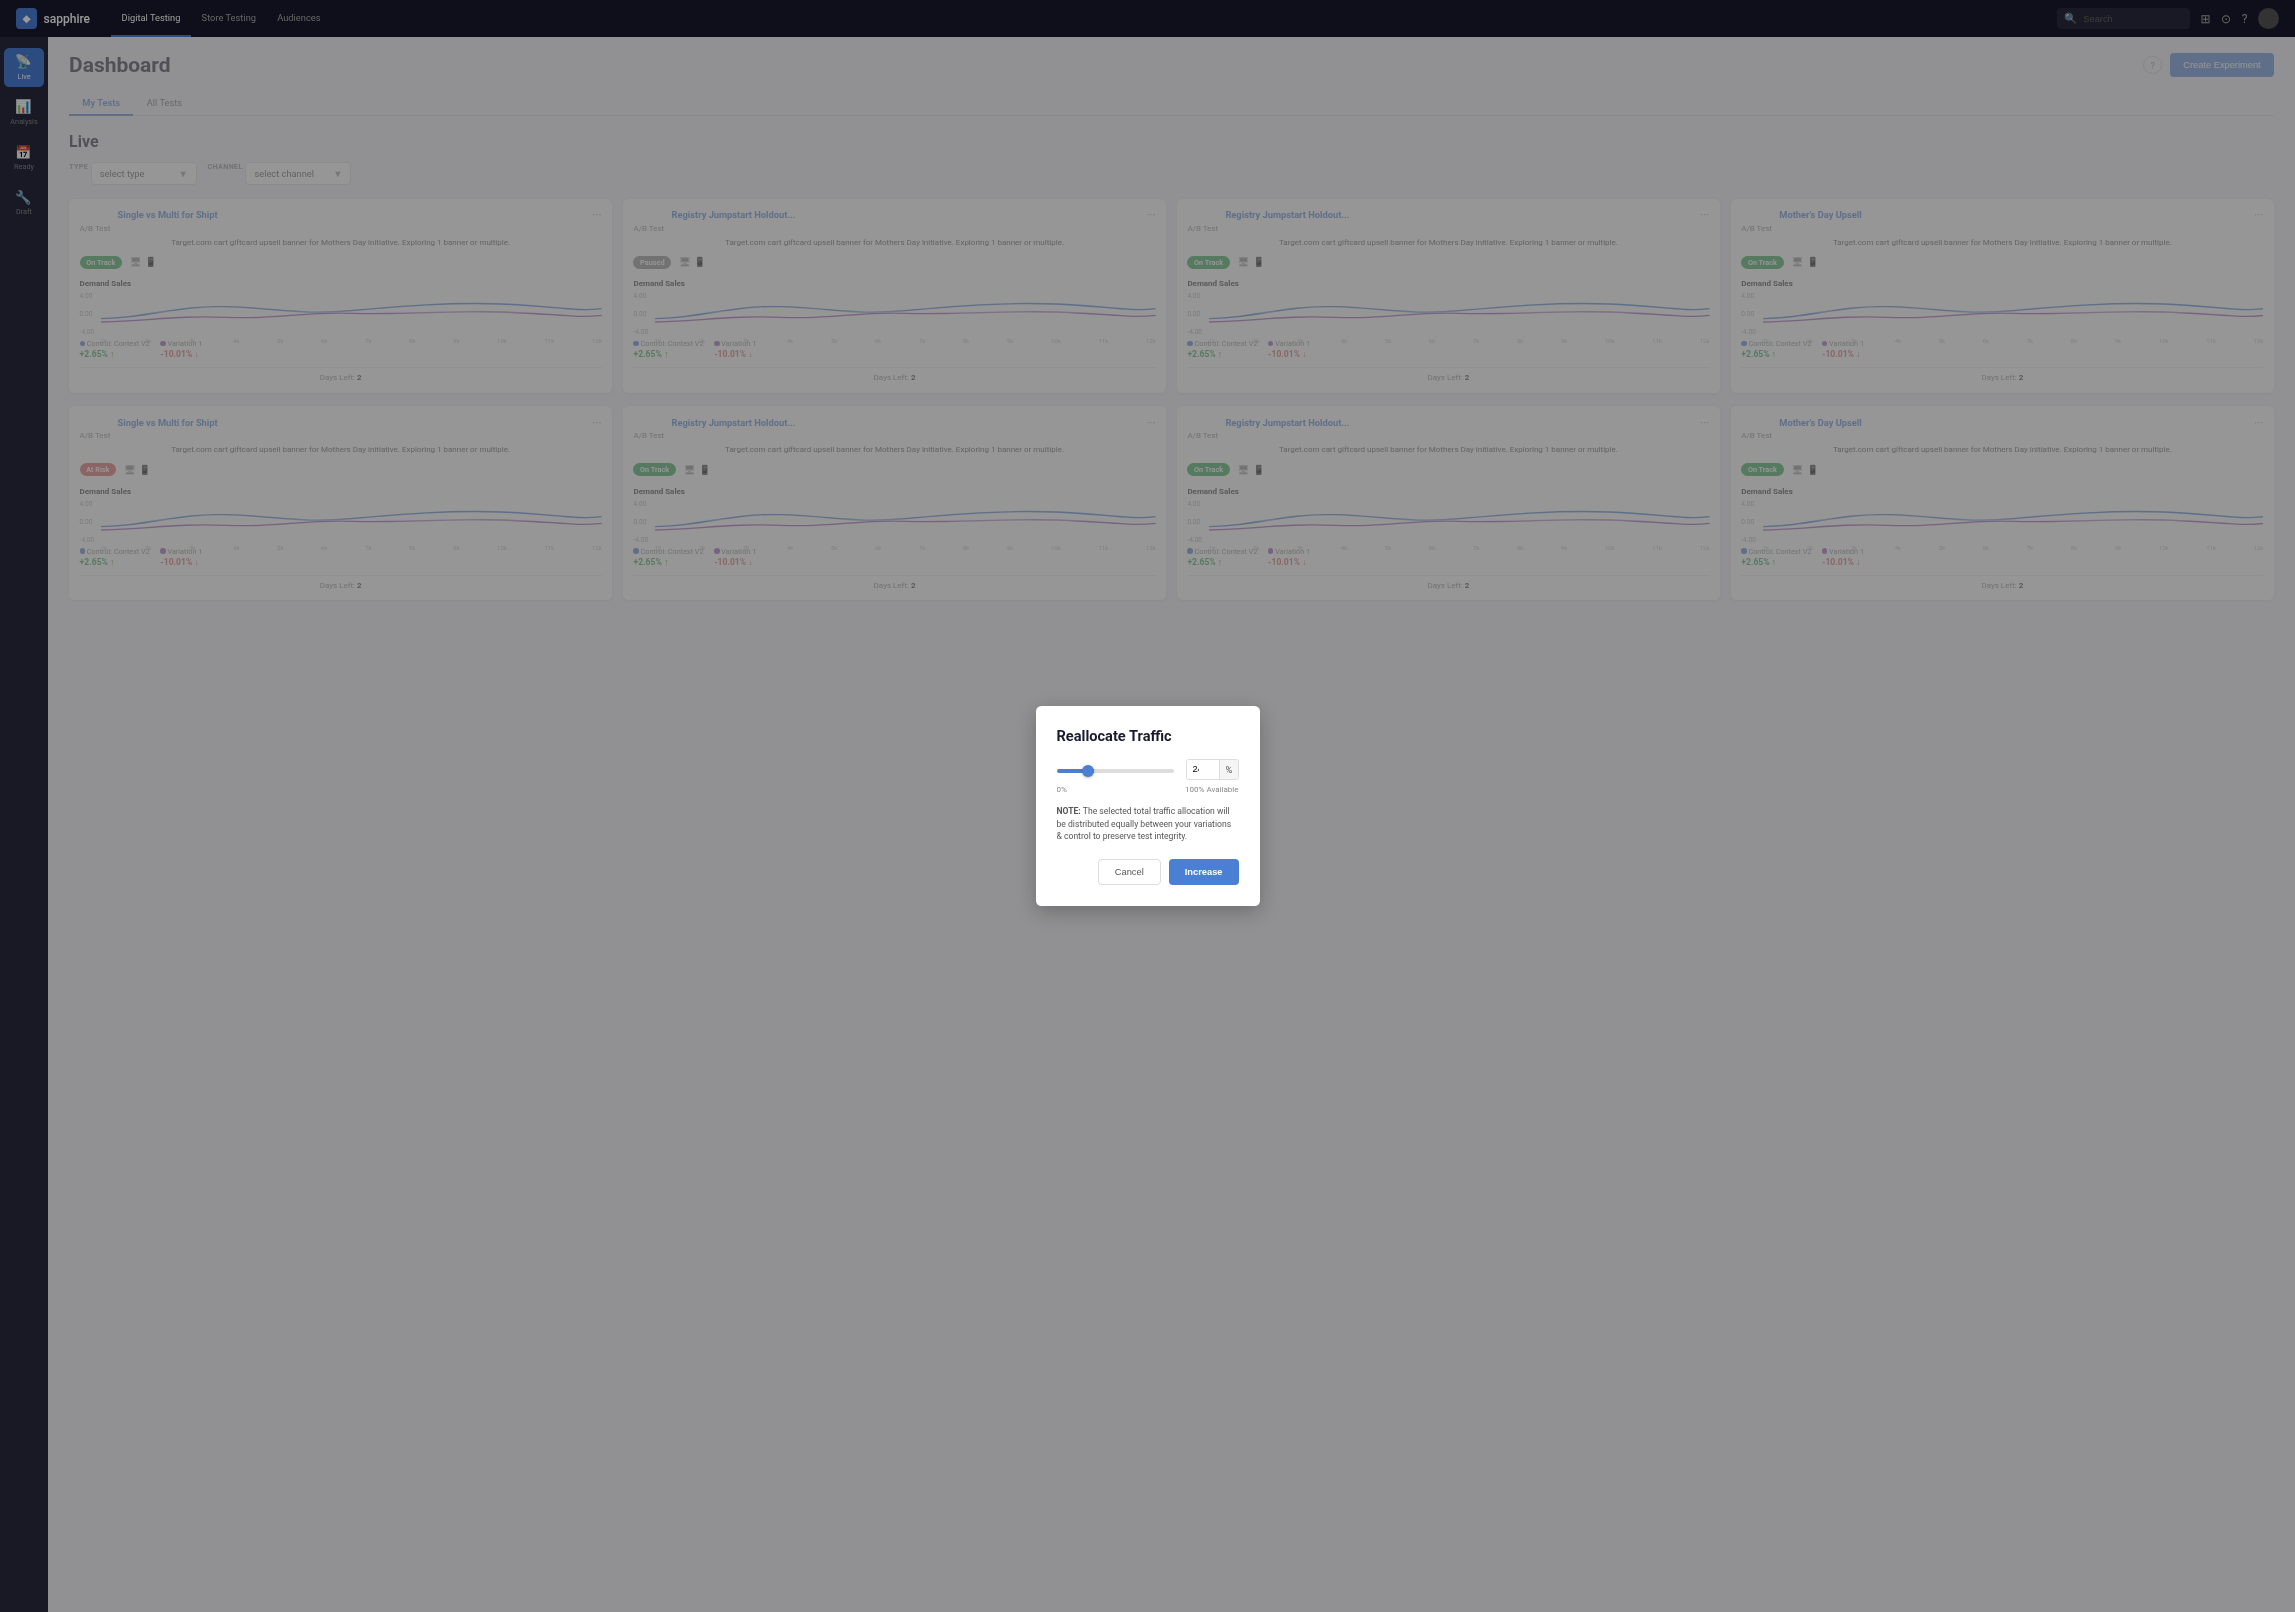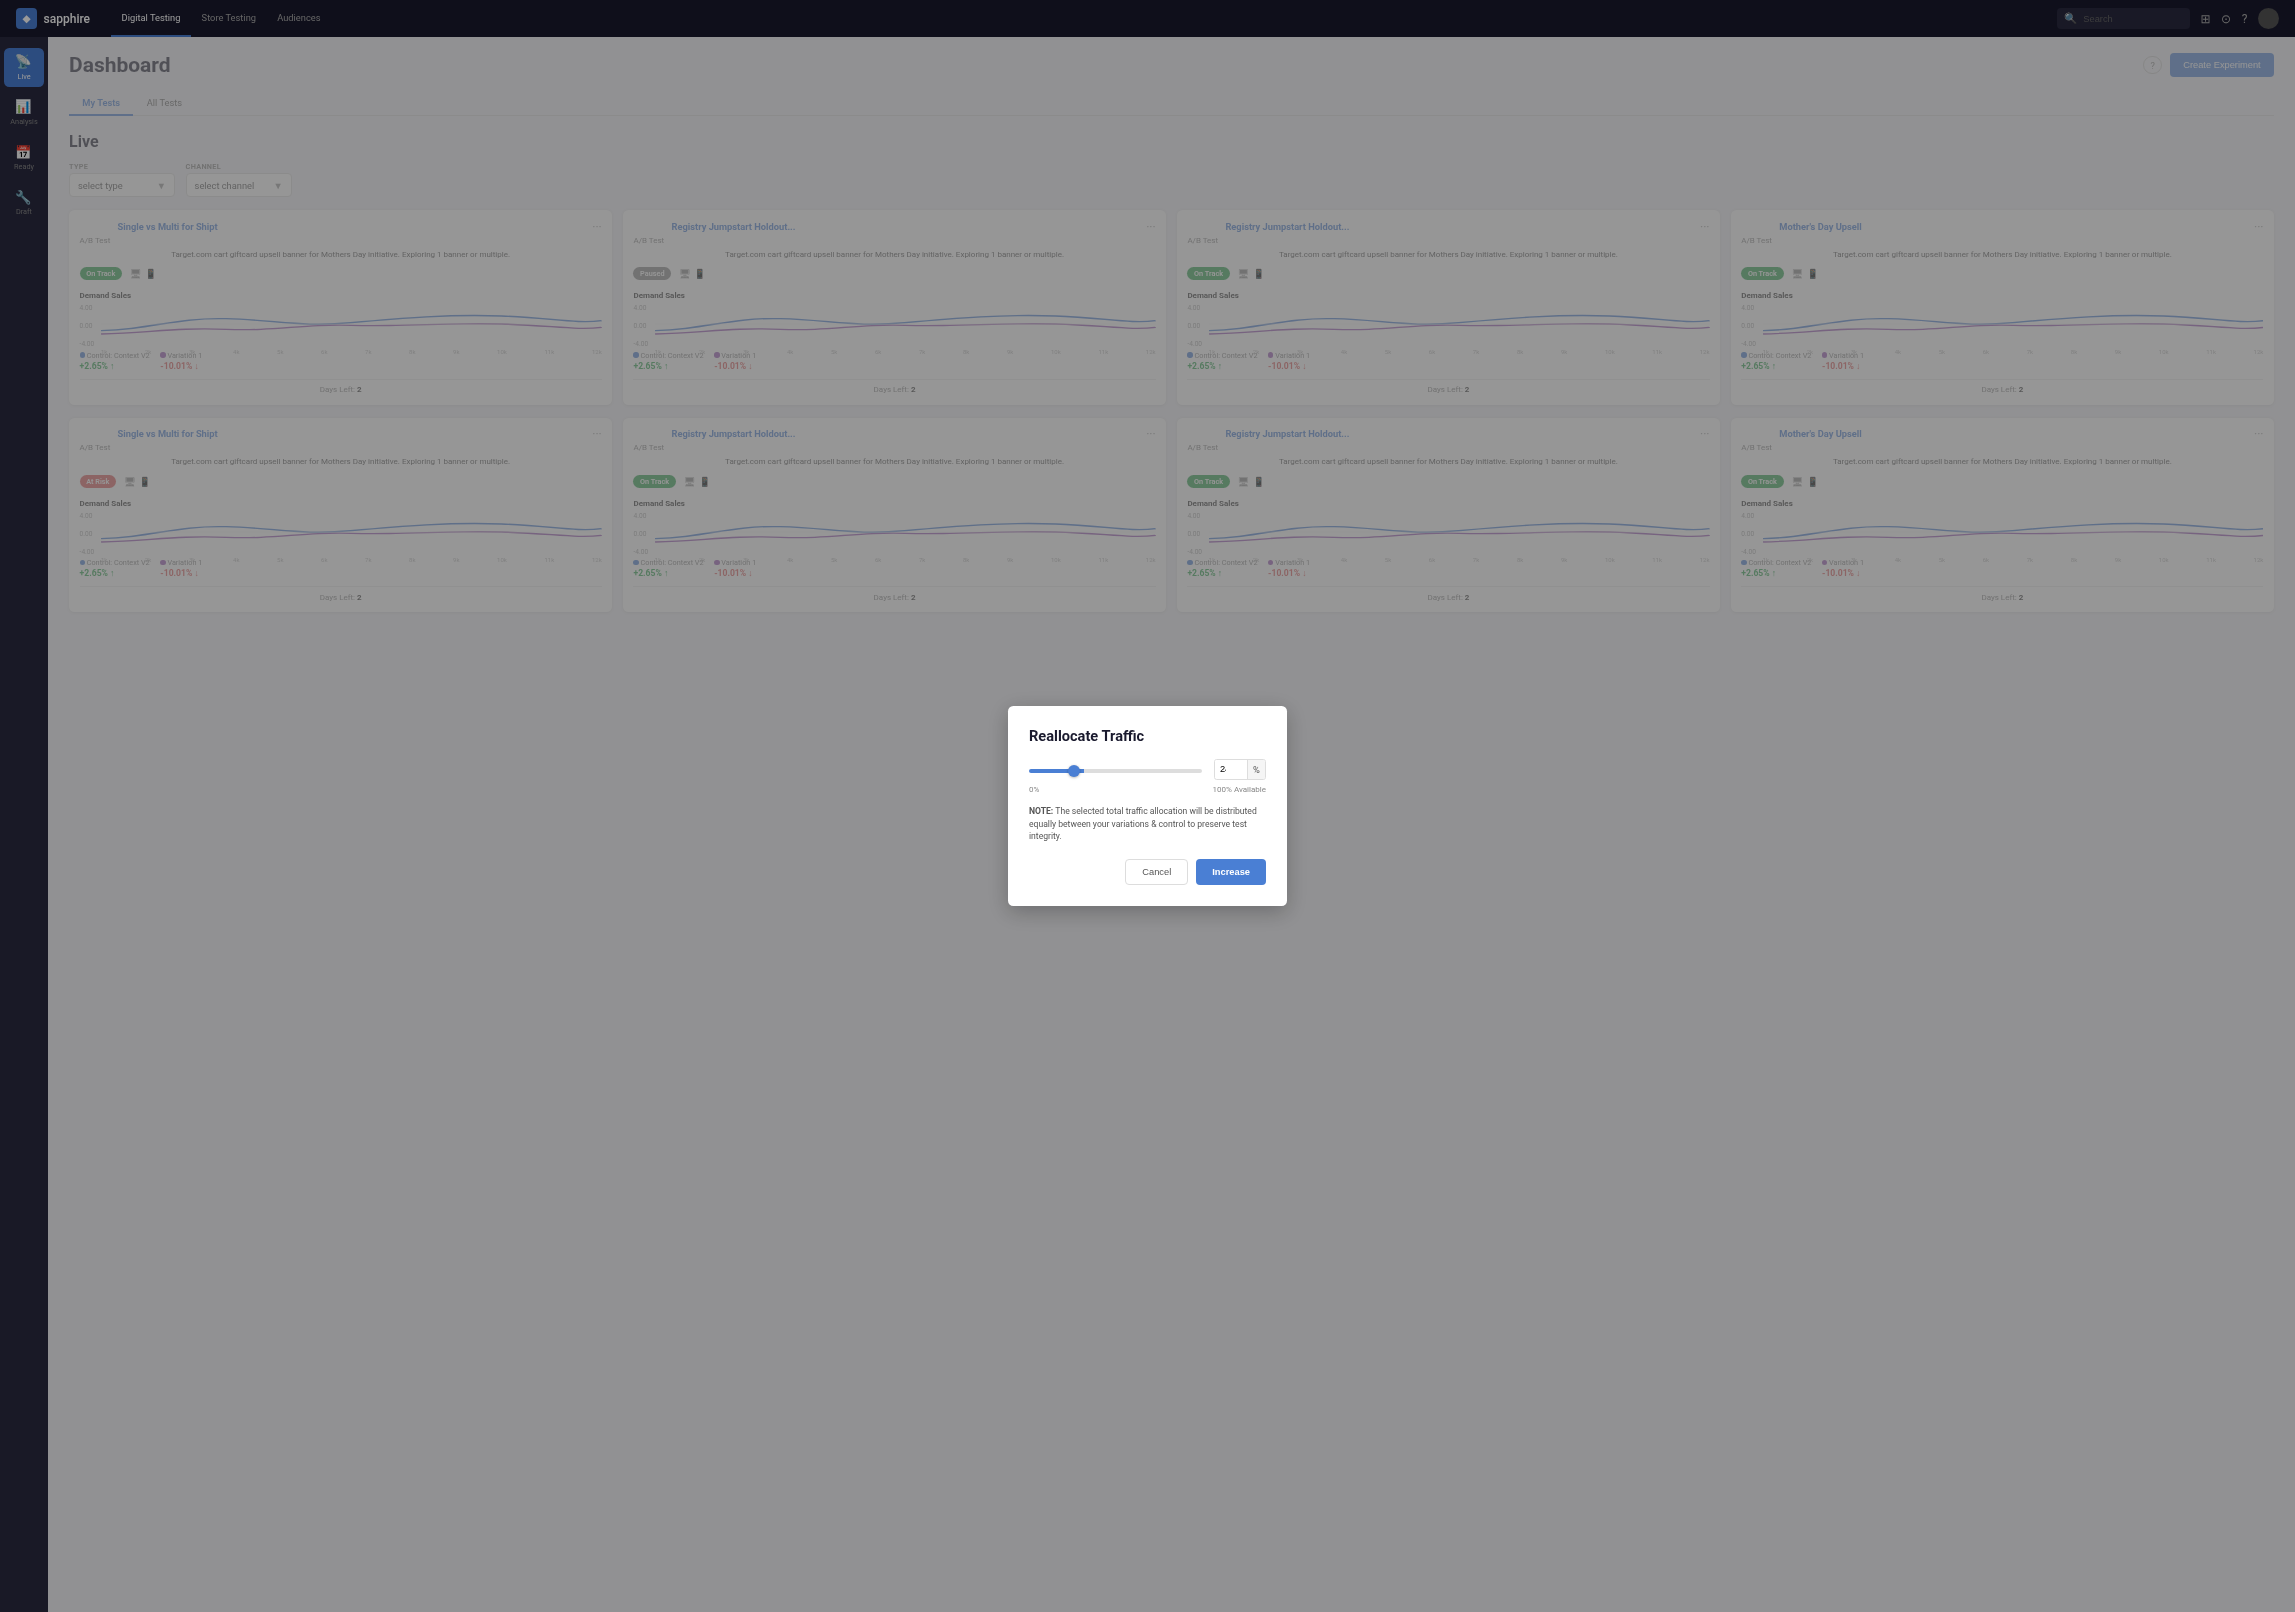--- a/index.html
+++ b/index.html
@@ -158,21 +158,21 @@
       font-size: 9.3px;
       color: #666;
       border-bottom: 2px solid transparent;
       margin-bottom: -1.3px;
     }
     .tab.active { color: #4a7fd4; border-bottom: 2px solid #4a7fd4; font-weight: 600; }
 
     
     .section-title { font-size: 16px; font-weight: 700; margin-bottom: 10.6px; color: #1a1a2e; }
     .filters { display: flex; gap: 10.6px; margin-bottom: 13.3px; }
-    .filter-group { display: flex; flex-direction: column; gap: 2.7px; }
+    .filter-group { display: flex; gap: 2.7px; }
     .filter-label { font-size: 7.3px; font-weight: 700; color: #888; letter-spacing: 0.3px; }
     .filter-select {
       display: flex;
       align-items: flex-start;
       background: white;
       border: 0.7px solid #ddd;
       border-radius: 4px;
       padding: 5.3px 8px;
       font-size: 9.3px;
       color: #555;
@@ -239,21 +239,21 @@
       background: rgba(0,0,0,0.4);
       z-index: 200;
       display: flex;
       align-items: center;
       justify-content: center;
     }
     .modal {
       background: white;
       border-radius: 5.3px;
       padding: 21px;
-      width: 279px;
+      width: 224px;
       box-shadow: 0 5.3px 21px rgba(0,0,0,0.25);
     }
     .modal-title { font-size: 14.6px; font-weight: 700; margin-bottom: 13.3px; color: #1a1a2e; }
     .slider-row {
       display: flex;
       align-items: center;
       gap: 12px;
       margin-bottom: 5.3px;
     }
     .slider-wrapper { flex: 1; }

